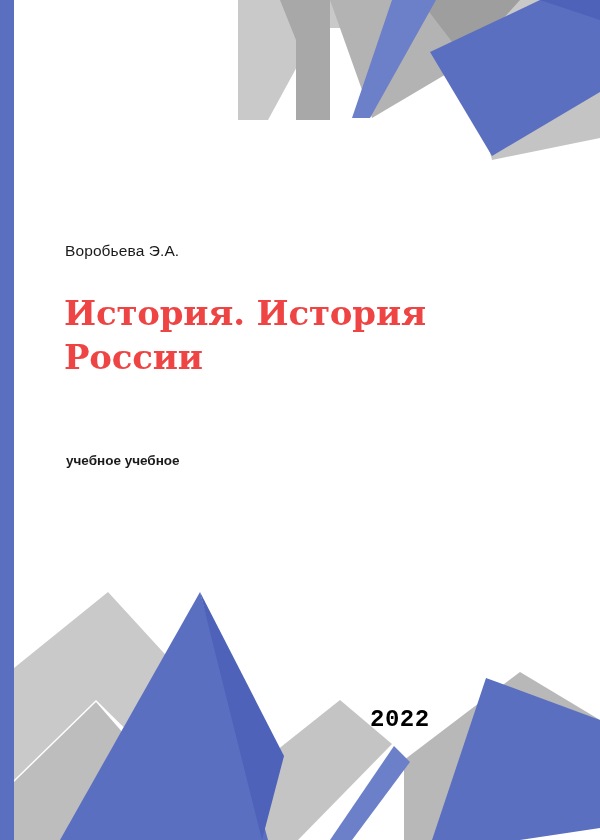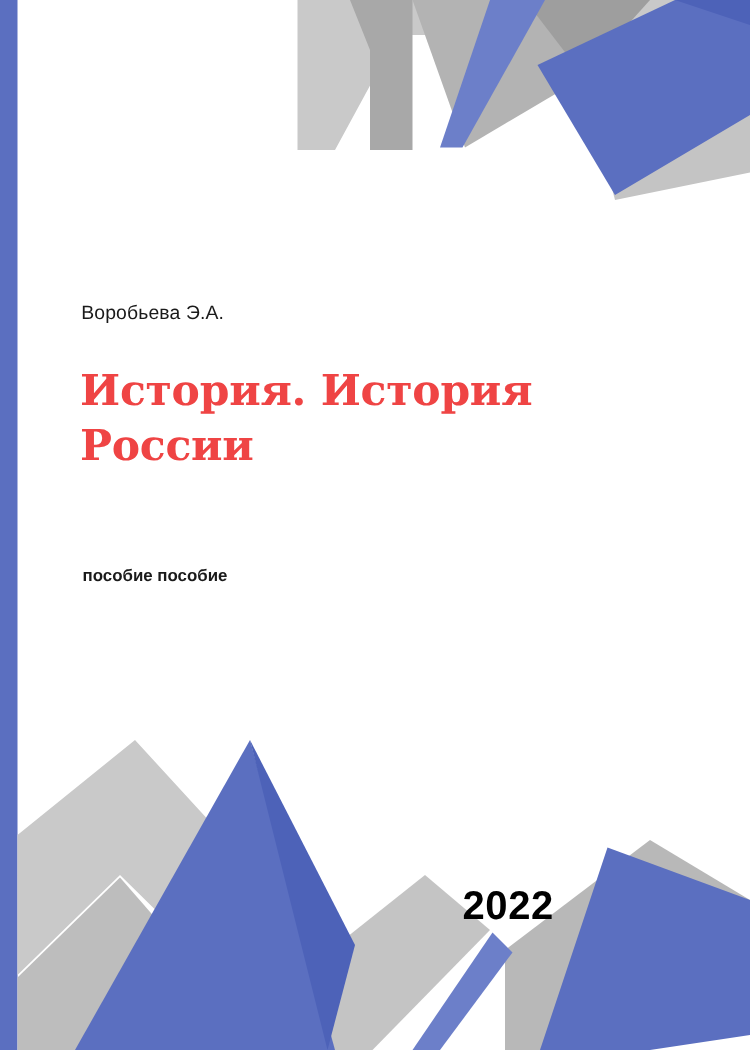--- a/index.html
+++ b/index.html
@@ -63,22 +63,22 @@
     font-size: 13.5px;
     font-weight: bold;
     color: #1a1a1a;
   }
   #year {
     position: absolute;
     left: 370px;
     top: 706px;
     width: 180px;
     text-align: left;
-    font-family: Liberation Sans, sans-serif;
-    font-size: 32px;
+    font-family: Liberation Mono, monospace;
+    font-size: 24px;
     font-weight: bold;
     color: #000000;
     letter-spacing: 0.5px;
   }
 </style>
 </head>
 <body>
 
 <div id="cover">
 
@@ -131,17 +131,17 @@
 
       <polygon points="486,678 600,720 600,828 520,840 432,840" fill="#5b6fc0"></polygon>
 
       <polygon points="330,840 394,746 410,762 352,840" fill="#6c7fc9"></polygon>
     </g>
   </svg>
 
   <div class="text-layer">
     <div id="author">Воробьева Э.А.</div>
     <div id="title">История. История России</div>
-    <div id="subtitle">пособие пособие</div>
+    <div id="subtitle">учебное учебное</div>
     <div id="year">2022</div>
   </div>
 
 </div>
 
 </body></html>

